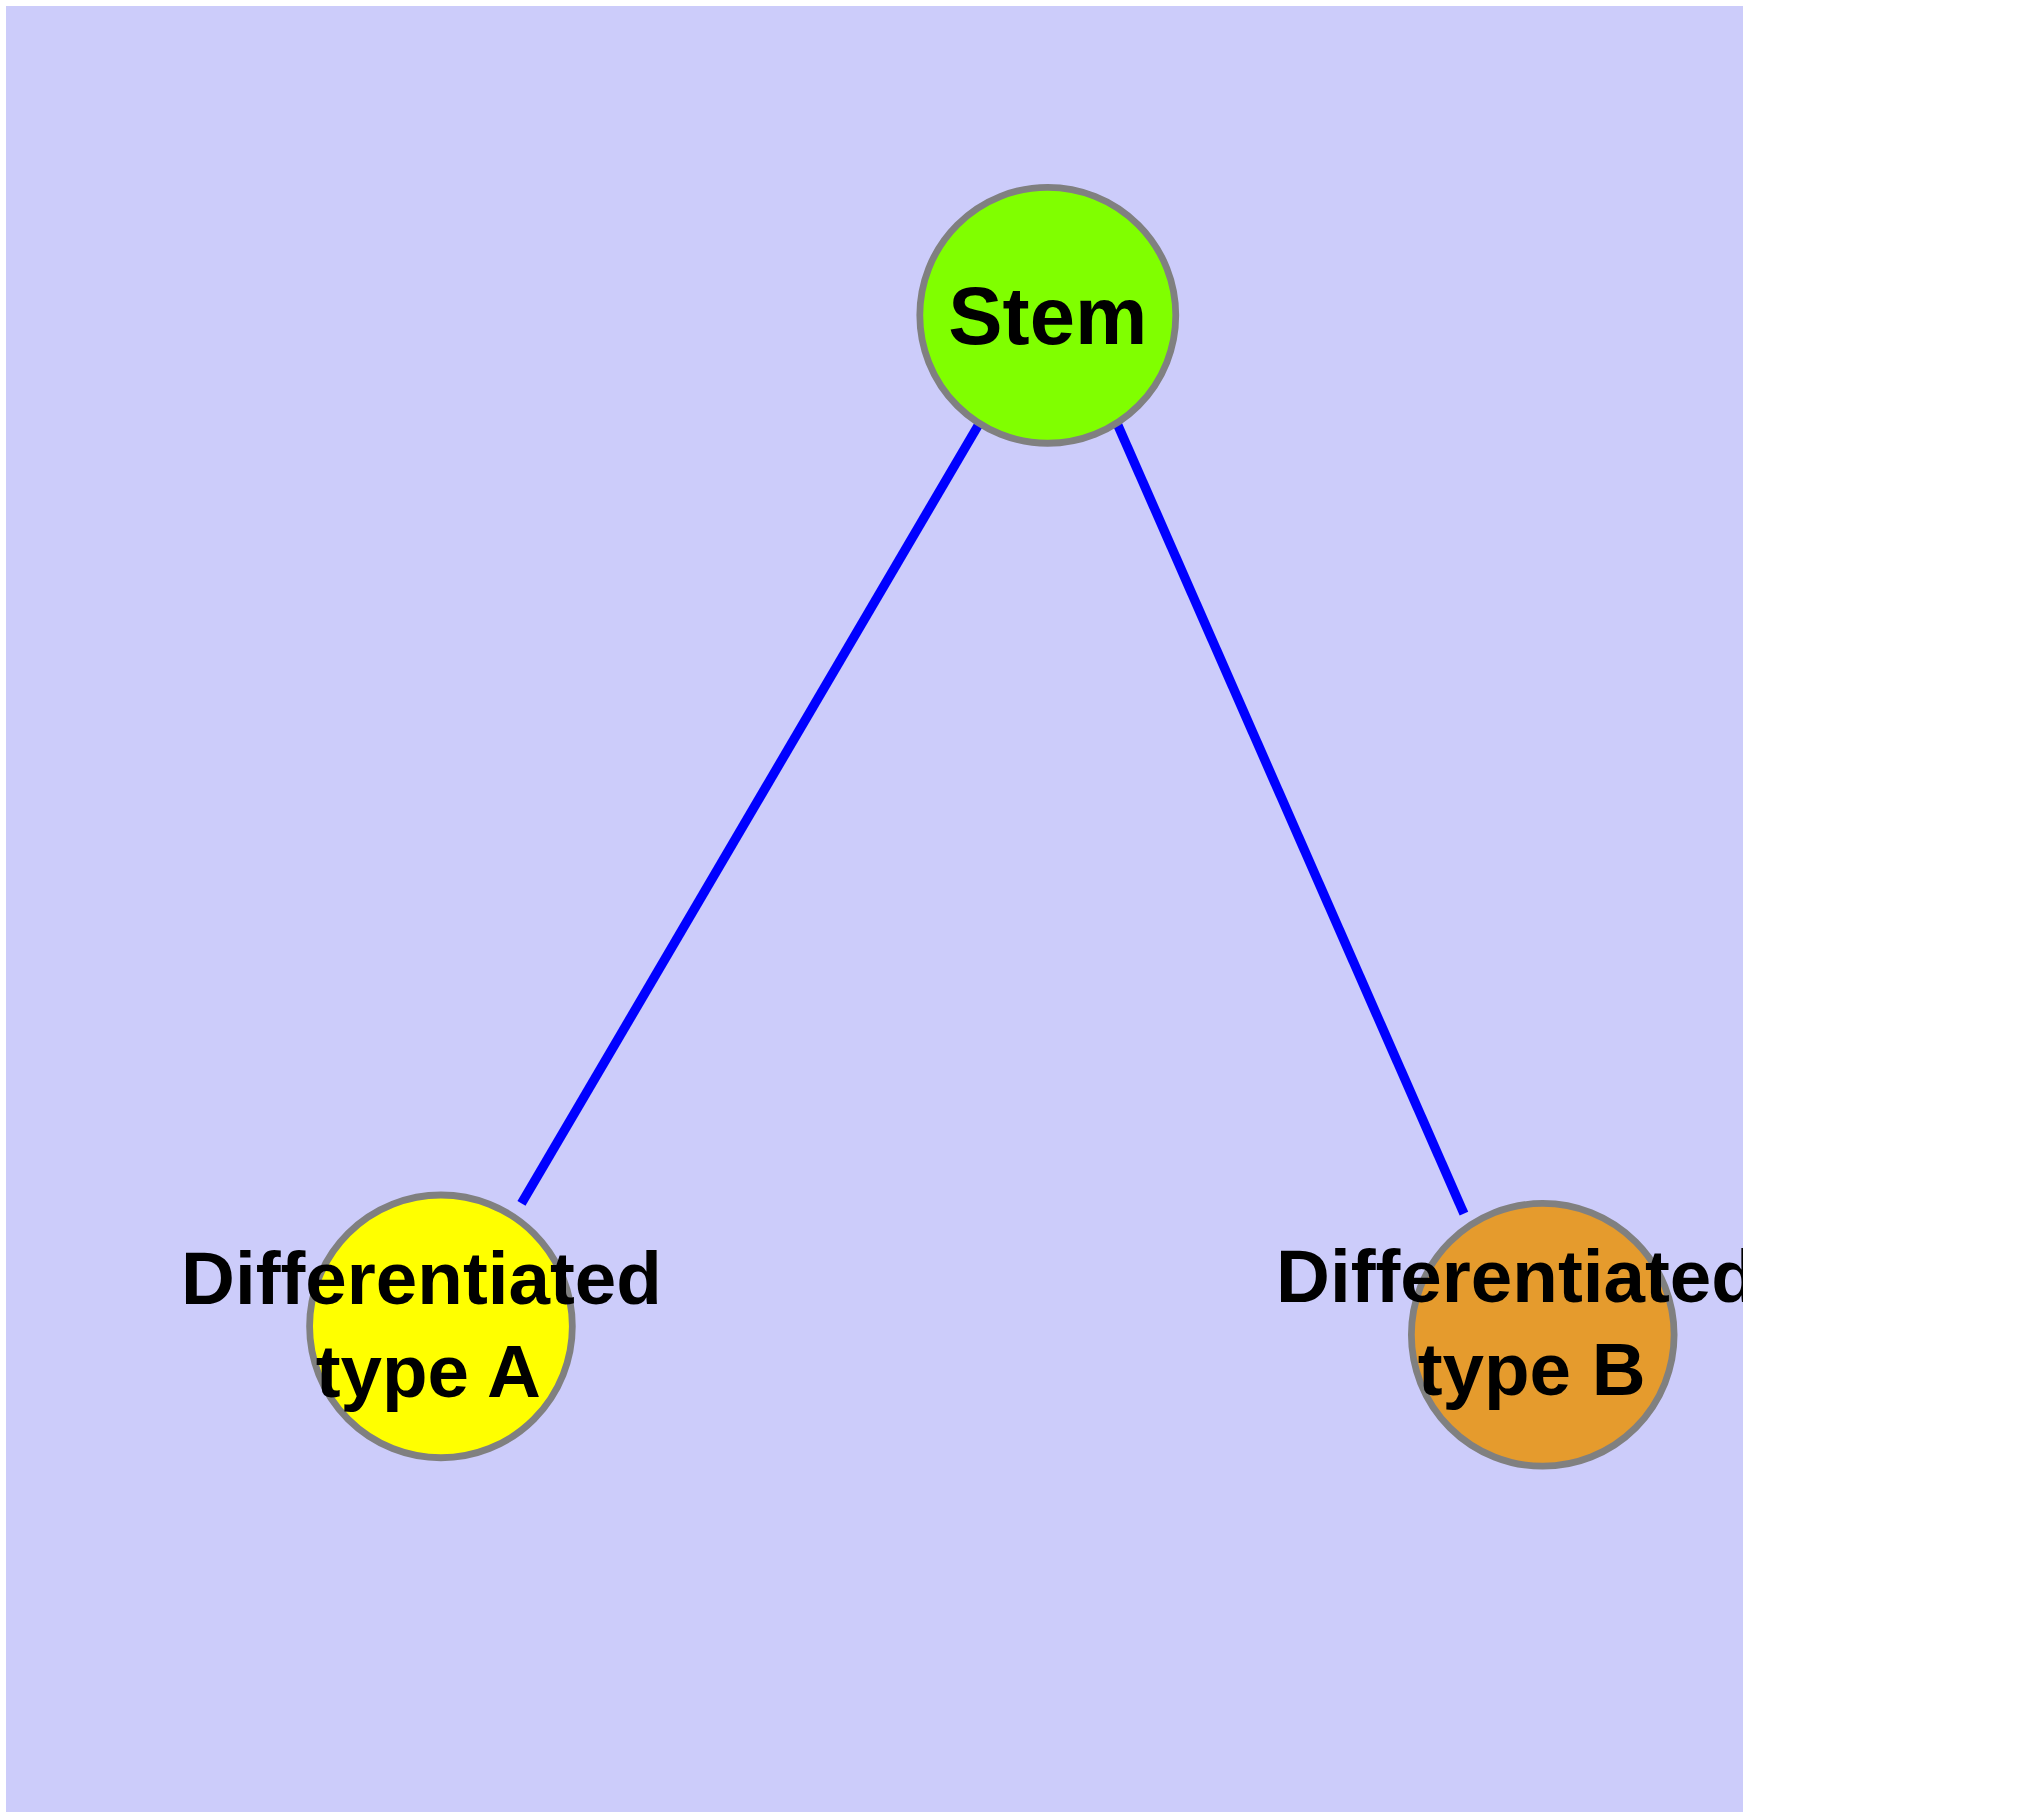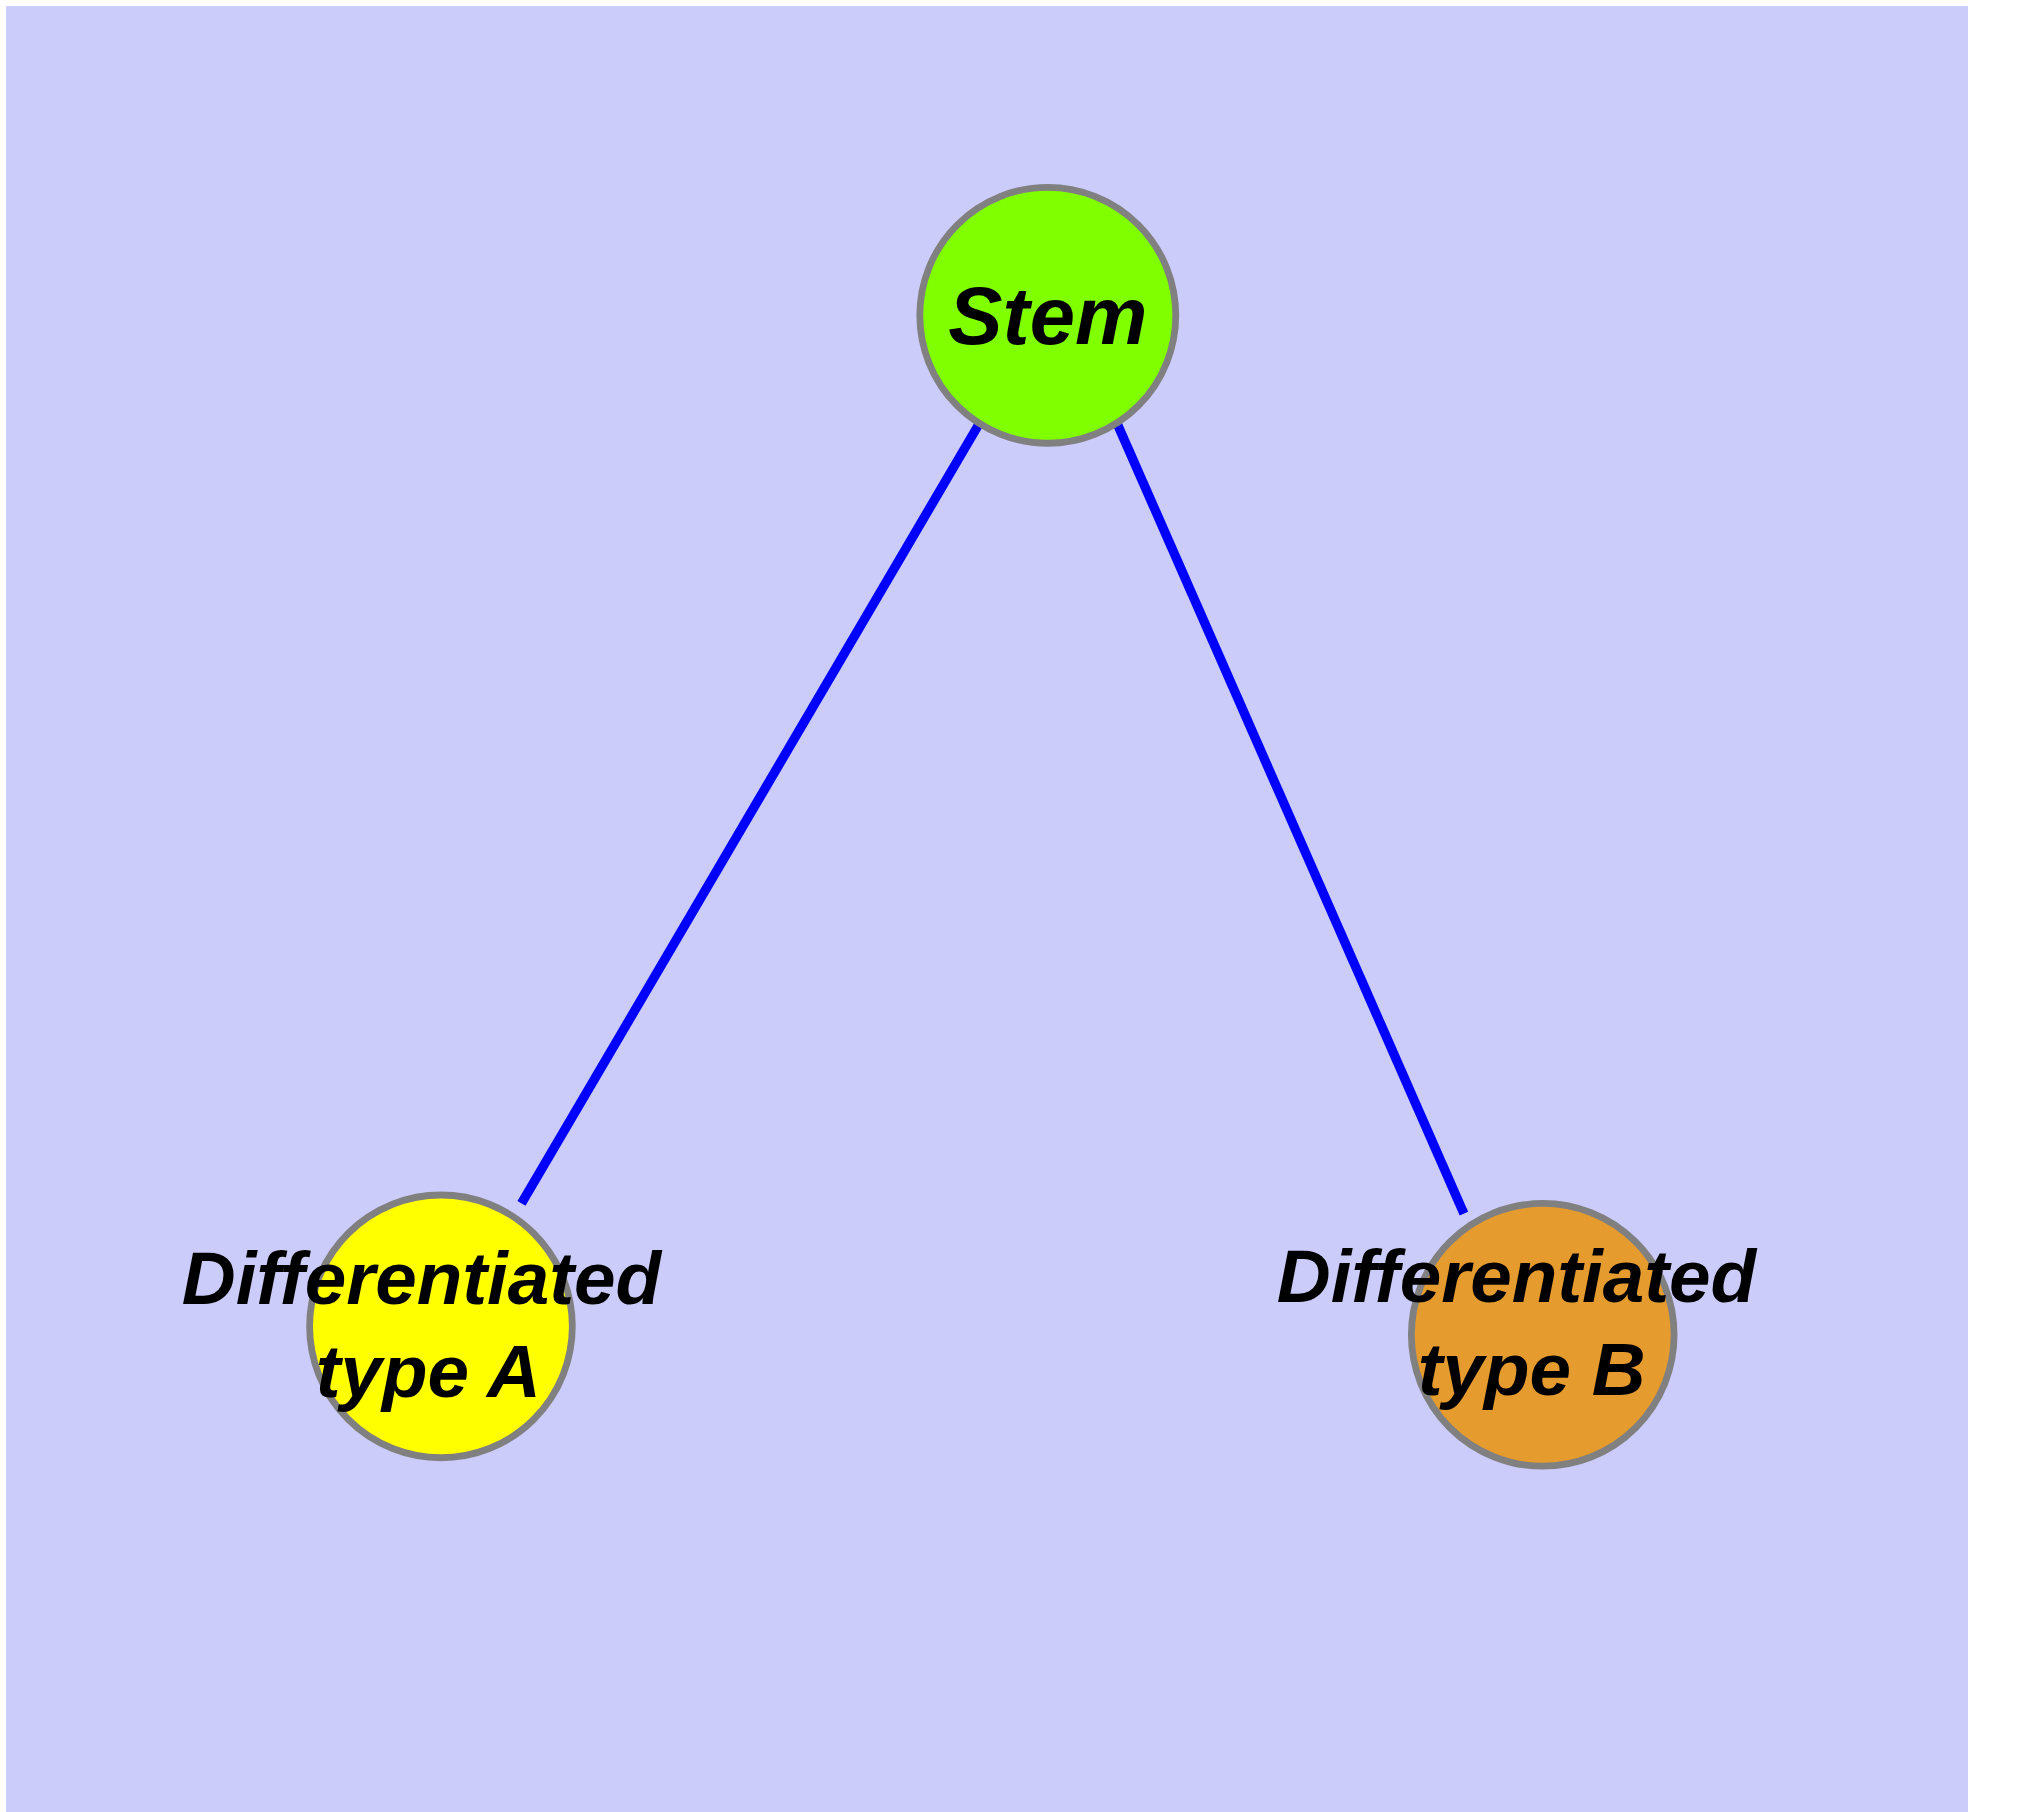--- a/index.html
+++ b/index.html
@@ -3,26 +3,25 @@
 <meta charset="utf-8">
 <title>Cell Differentiation Graph</title>
 <style>
   html, body {
     margin: 0;
     padding: 0;
     background: #ffffff;
   }
   #canvas {
     position: relative;
-    width: 1968px;
+    width: 1743px;
     height: 1812px;
     background: #ffffff;
     overflow: hidden;
     font-family: "Liberation Sans", "DejaVu Sans", sans-serif;
-    font-style: italic;
   }
   #plot-background {
     position: absolute;
     left: 6px;
     top: 6px;
     width: 2015px;
     height: 1806px;
     background: #ccccfa;
   }
   #graph-svg {

